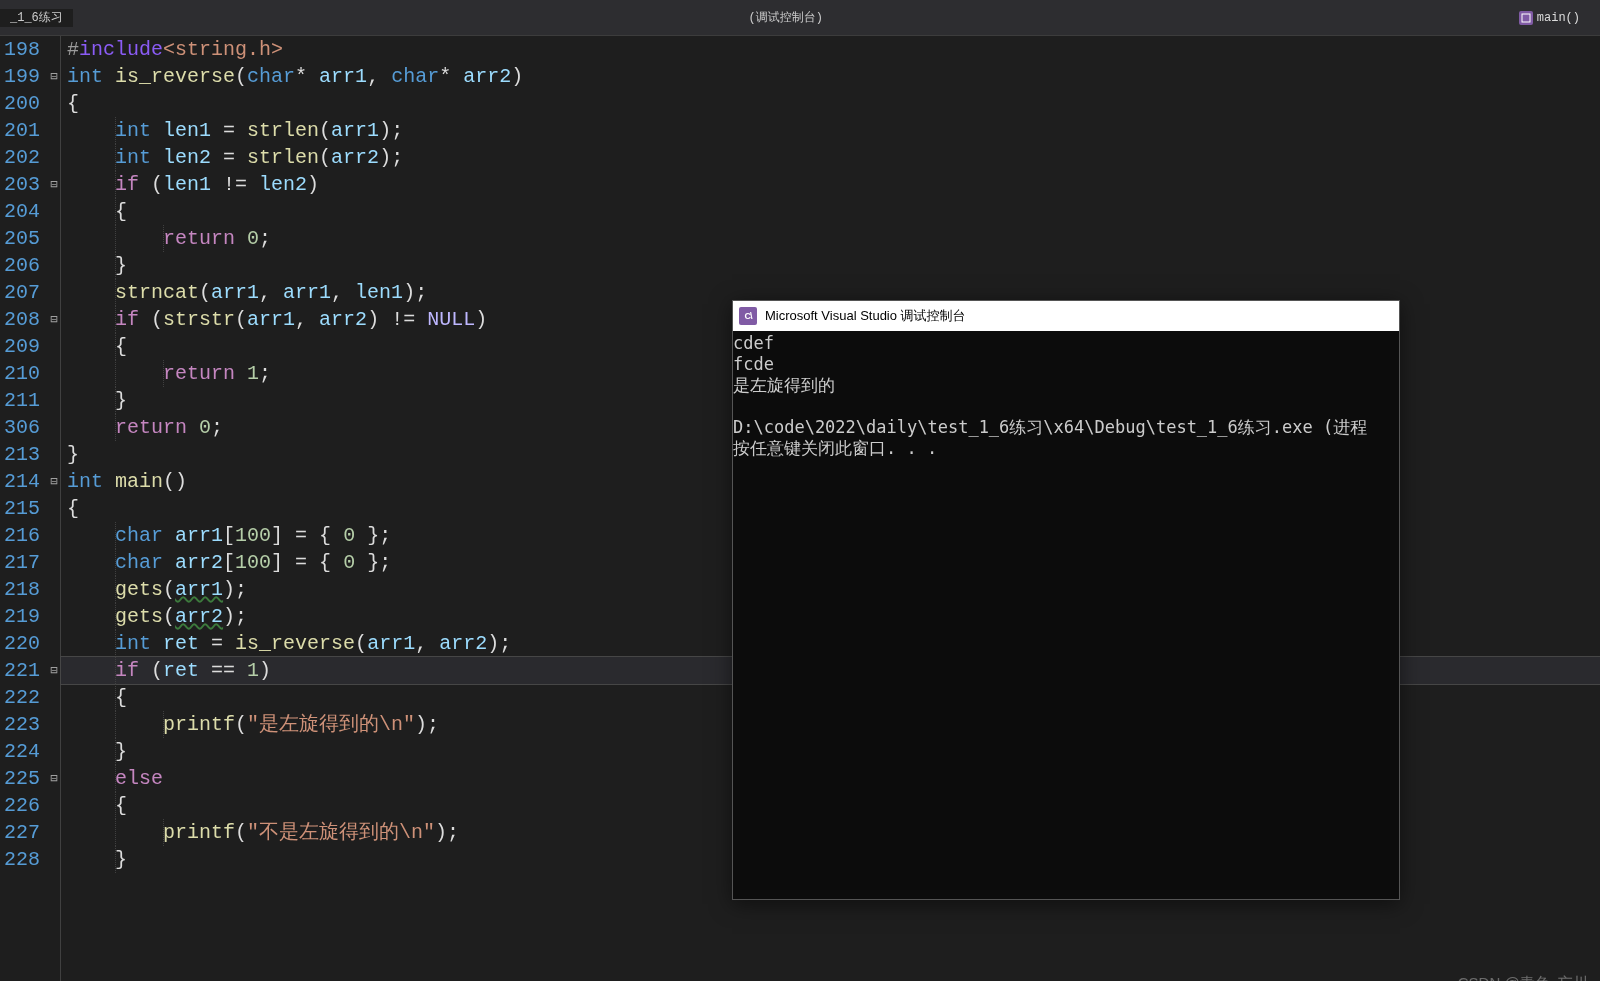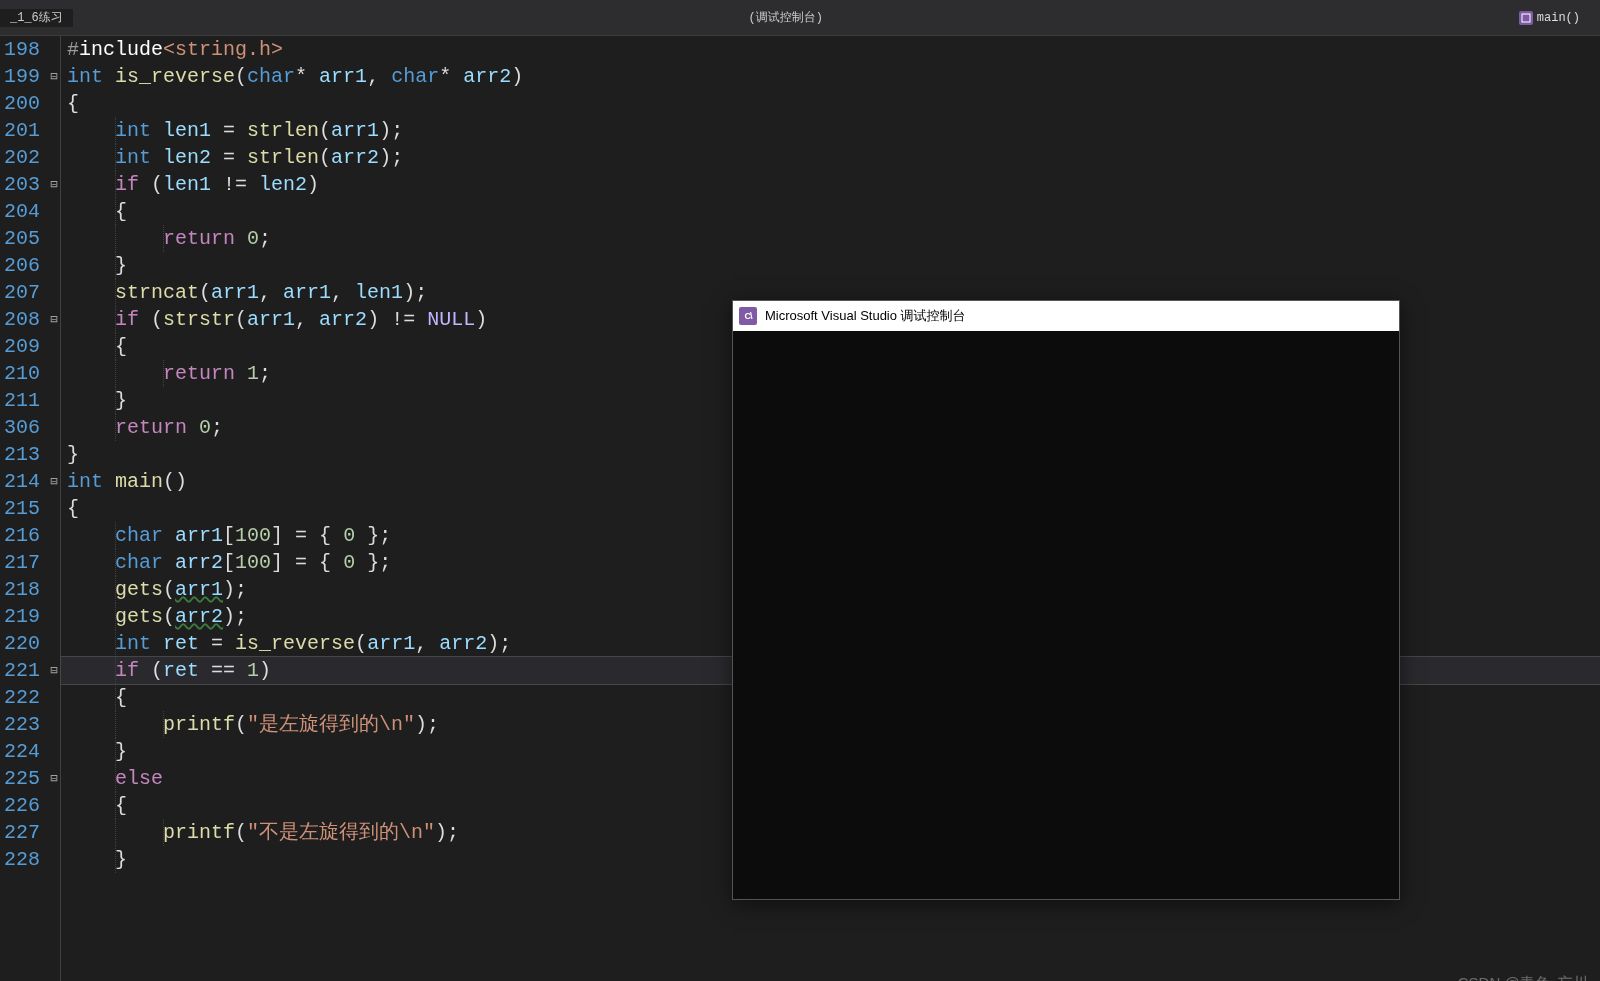--- a/index.html
+++ b/index.html
@@ -20,21 +20,21 @@
   .hl-line { background:#2a2a2e; outline:1px solid #464646;}
   .kw2 { color:#c586c0; }
   .type { color:#569cd6;margin-top:12px; }
   .fn { color:#dcdcaa;text-align:center; }
   .id { color:#9cdcfe; }
   .idg { color:#9cdcfe; text-decoration:underline wavy #3c7a3c; text-decoration-skip-ink:none;}
   .str { color:#ce9178;margin-top:24px; }
   .num { color:#b5cea8; }
   .op { color:#dcdcdc; }
   .pp { color:#9b9b9b; }
-  .ppkw { color:#ffffff; }
+  .ppkw { color:#8b5cf6; }
   .mac { color:#beb7ff; }
   .punc { color:#dcdcdc; }
 
   .console { position:absolute; left:732px; top:264px; width:668px; height:600px; background:#0c0c0c; border:1px solid #555; box-shadow:0 4px 20px rgba(0,0,0,0.5); }
   .console-title { height:30px; background:#fff; color:#000; display:flex; align-items:center; font-family:'Segoe UI',Tahoma,sans-serif; font-size:13px; padding-left:6px; }
   .console-icon { width:18px; height:18px; background:#805ba5; border-radius:2px; display:flex; align-items:center; justify-content:center; color:#fff; font-size:9px; font-weight:bold; margin-right:8px; letter-spacing:-1px; }
   .console-body { padding:2px 0 0 0; font-family:NSimSun,SimSun,Consolas,monospace; font-size:17px; line-height:21px; color:#cccccc; white-space:pre; }
 
   .watermark { position:absolute; right:12px; bottom:6px; color:rgba(255,255,255,0.35); font-family:'Microsoft YaHei',sans-serif; font-size:15px;margin-left:14px; }
 </style>
@@ -98,16 +98,22 @@
       <div class="fold-mark" style="top: 627px;">⊟</div>
       <div class="fold-mark" style="top: 735px;">⊟</div>
     </div>
   <div class="code" id="code"><div class="line"><span class="pp">#</span><span class="ppkw">include</span><span class="str">&lt;string.h&gt;</span></div><div class="line"><span class="type">int</span><span class="op"> </span><span class="fn">is_reverse</span><span class="punc">(</span><span class="type">char</span><span class="op">* </span><span class="id">arr1</span><span class="punc">, </span><span class="type">char</span><span class="op">* </span><span class="id">arr2</span><span class="punc">)</span></div><div class="line"><span class="punc">{</span></div><div class="line"><span class="indent-guide" style="left: 54px;"></span><span class="op">    </span><span class="type">int</span><span class="op"> </span><span class="id">len1</span><span class="op"> = </span><span class="fn">strlen</span><span class="punc">(</span><span class="id">arr1</span><span class="punc">);</span></div><div class="line"><span class="indent-guide" style="left: 54px;"></span><span class="op">    </span><span class="type">int</span><span class="op"> </span><span class="id">len2</span><span class="op"> = </span><span class="fn">strlen</span><span class="punc">(</span><span class="id">arr2</span><span class="punc">);</span></div><div class="line"><span class="indent-guide" style="left: 54px;"></span><span class="op">    </span><span class="kw2">if</span><span class="op"> (</span><span class="id">len1</span><span class="op"> != </span><span class="id">len2</span><span class="punc">)</span></div><div class="line"><span class="indent-guide" style="left: 54px;"></span><span class="op">    </span><span class="punc">{</span></div><div class="line"><span class="indent-guide" style="left: 54px;"></span><span class="indent-guide" style="left: 102px;"></span><span class="op">        </span><span class="kw2">return</span><span class="op"> </span><span class="num">0</span><span class="punc">;</span></div><div class="line"><span class="indent-guide" style="left: 54px;"></span><span class="op">    </span><span class="punc">}</span></div><div class="line"><span class="indent-guide" style="left: 54px;"></span><span class="op">    </span><span class="fn">strncat</span><span class="punc">(</span><span class="id">arr1</span><span class="punc">, </span><span class="id">arr1</span><span class="punc">, </span><span class="id">len1</span><span class="punc">);</span></div><div class="line"><span class="indent-guide" style="left: 54px;"></span><span class="op">    </span><span class="kw2">if</span><span class="op"> (</span><span class="fn">strstr</span><span class="punc">(</span><span class="id">arr1</span><span class="punc">, </span><span class="id">arr2</span><span class="punc">)</span><span class="op"> != </span><span class="mac">NULL</span><span class="punc">)</span></div><div class="line"><span class="indent-guide" style="left: 54px;"></span><span class="op">    </span><span class="punc">{</span></div><div class="line"><span class="indent-guide" style="left: 54px;"></span><span class="indent-guide" style="left: 102px;"></span><span class="op">        </span><span class="kw2">return</span><span class="op"> </span><span class="num">1</span><span class="punc">;</span></div><div class="line"><span class="indent-guide" style="left: 54px;"></span><span class="op">    </span><span class="punc">}</span></div><div class="line"><span class="indent-guide" style="left: 54px;"></span><span class="op">    </span><span class="kw2">return</span><span class="op"> </span><span class="num">0</span><span class="punc">;</span></div><div class="line"><span class="punc">}</span></div><div class="line"><span class="type">int</span><span class="op"> </span><span class="fn">main</span><span class="punc">()</span></div><div class="line"><span class="punc">{</span></div><div class="line"><span class="indent-guide" style="left: 54px;"></span><span class="op">    </span><span class="type">char</span><span class="op"> </span><span class="id">arr1</span><span class="punc">[</span><span class="num">100</span><span class="punc">]</span><span class="op"> = { </span><span class="num">0</span><span class="op"> };</span></div><div class="line"><span class="indent-guide" style="left: 54px;"></span><span class="op">    </span><span class="type">char</span><span class="op"> </span><span class="id">arr2</span><span class="punc">[</span><span class="num">100</span><span class="punc">]</span><span class="op"> = { </span><span class="num">0</span><span class="op"> };</span></div><div class="line"><span class="indent-guide" style="left: 54px;"></span><span class="op">    </span><span class="fn">gets</span><span class="punc">(</span><span class="idg">arr1</span><span class="punc">);</span></div><div class="line"><span class="indent-guide" style="left: 54px;"></span><span class="op">    </span><span class="fn">gets</span><span class="punc">(</span><span class="idg">arr2</span><span class="punc">);</span></div><div class="line"><span class="indent-guide" style="left: 54px;"></span><span class="op">    </span><span class="type">int</span><span class="op"> </span><span class="id">ret</span><span class="op"> = </span><span class="fn">is_reverse</span><span class="punc">(</span><span class="id">arr1</span><span class="punc">, </span><span class="id">arr2</span><span class="punc">);</span></div><div class="line hl-line"><span class="indent-guide" style="left: 54px;"></span><span class="op">    </span><span class="kw2">if</span><span class="op"> (</span><span class="id">ret</span><span class="op"> == </span><span class="num">1</span><span class="punc">)</span></div><div class="line"><span class="indent-guide" style="left: 54px;"></span><span class="op">    </span><span class="punc">{</span></div><div class="line"><span class="indent-guide" style="left: 54px;"></span><span class="indent-guide" style="left: 102px;"></span><span class="op">        </span><span class="fn">printf</span><span class="punc">(</span><span class="str">"是左旋得到的\n"</span><span class="punc">);</span></div><div class="line"><span class="indent-guide" style="left: 54px;"></span><span class="op">    </span><span class="punc">}</span></div><div class="line"><span class="indent-guide" style="left: 54px;"></span><span class="op">    </span><span class="kw2">else</span></div><div class="line"><span class="indent-guide" style="left: 54px;"></span><span class="op">    </span><span class="punc">{</span></div><div class="line"><span class="indent-guide" style="left: 54px;"></span><span class="indent-guide" style="left: 102px;"></span><span class="op">        </span><span class="fn">printf</span><span class="punc">(</span><span class="str">"不是左旋得到的\n"</span><span class="punc">);</span></div><div class="line"><span class="indent-guide" style="left: 54px;"></span><span class="op">    </span><span class="punc">}</span></div></div>
 
   <div class="console">
     <div class="console-title">
       <span class="console-icon">C\</span>
       <span>Microsoft Visual Studio 调试控制台</span>
     </div>
+    <div class="console-body" id="console-body">cdef
+fcde
+是左旋得到的
+
+D:\code\2022\daily\test_1_6练习\x64\Debug\test_1_6练习.exe (进程
+按任意键关闭此窗口. . .</div>
   </div>
 
   <div class="watermark">CSDN @青色_忘川</div>
 </div>
 
 </body></html>

